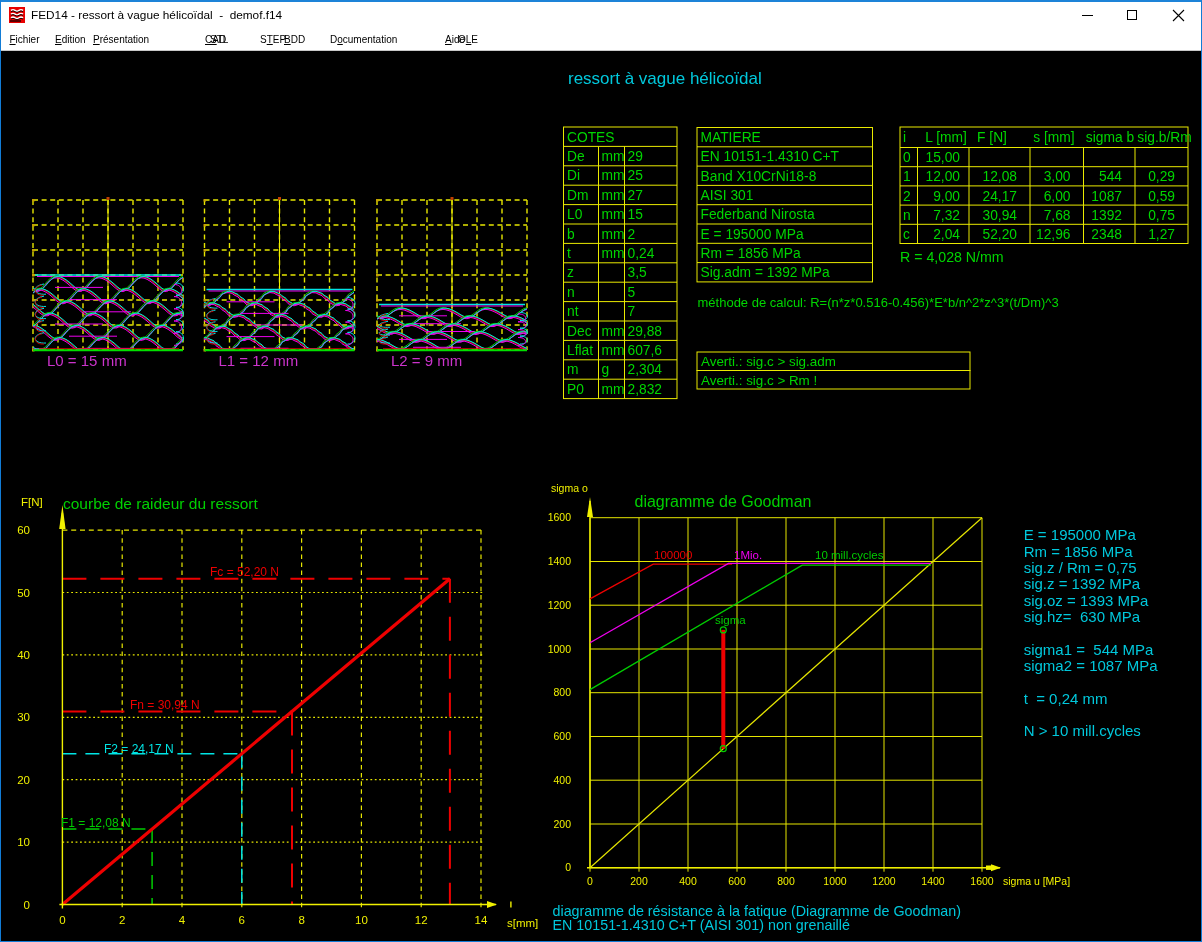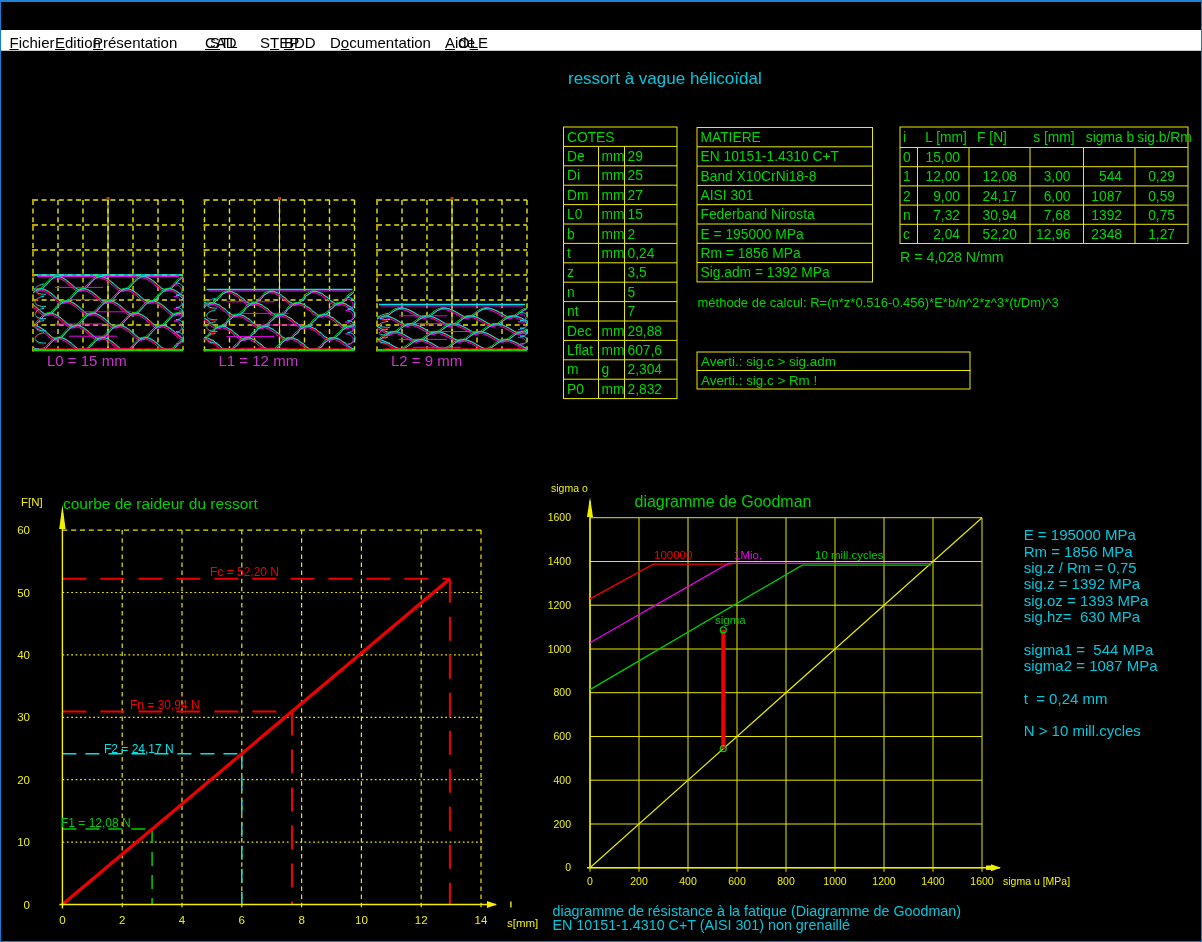--- a/index.html
+++ b/index.html
@@ -3,29 +3,47 @@
 <meta charset="utf-8">
 <style>
 * { margin:0; padding:0; box-sizing:border-box; }
 html,body { width:1202px; height:942px; background:#000; overflow:hidden; }
 #win { position:absolute; left:0; top:0; width:1202px; height:942px; background:#000;
        border:1px solid #127cd6; border-top:2px solid #1d83d8; font-family:"Liberation Sans", sans-serif; }
 #tb { position:absolute; left:0; top:0; width:1200px; height:28px; background:#ffffff; }
 #mb { position:absolute; left:0; top:28px; width:1200px; height:21px; background:#ffffff; border-bottom:1px solid #c8c8c8; }
 .icon { position:absolute; left:8px; top:5px; }
 #title { position:absolute; left:30px; top:6px; font-size:11.8px; color:#000; }
-.mi { position:absolute; top:4px; font-size:15px; color:#000; }
+.mi { position:absolute; top:4px; font-size:10px; color:#000; }
 #minb { position:absolute; left:1081px; top:13px; width:11px; height:1.4px; background:#000; }
 #maxb { position:absolute; left:1126px; top:8px; width:10px; height:10px; border:1.2px solid #000; }
 #closeb { position:absolute; left:1171px; top:7px; width:13px; height:13px; }
 svg.main { position:absolute; left:0; top:0; }
 </style>
 </head>
 <body>
 <div id="win">
+  <div id="tb">
+    <svg class="icon" width="16" height="16" viewBox="0 0 16 16">
+<rect x="0" y="0" width="16" height="16" fill="#e80000"></rect>
+<path d="M2 3.5 q2 -1.5 4 0 t4 0 t4 0" fill="none" stroke="#ffffff" stroke-width="1.6"></path>
+<path d="M2 7.2 q2 -1.5 4 0 t4 0 t4 0" fill="none" stroke="#ffffff" stroke-width="1.6"></path>
+<path d="M2 10.9 q2 -1.5 4 0 t4 0 t4 0" fill="none" stroke="#ffffff" stroke-width="1.6"></path>
+<path d="M2 4.6 q2 -1.5 4 0 t4 0 t4 0" fill="none" stroke="#000000" stroke-width="0.9"></path>
+<path d="M2 8.3 q2 -1.5 4 0 t4 0 t4 0" fill="none" stroke="#000000" stroke-width="0.9"></path>
+<path d="M2 12 q2 -1.5 4 0 t4 0 t4 0" fill="none" stroke="#000000" stroke-width="0.9"></path>
+<path d="M1 14 h11" stroke="#000000" stroke-width="1.2"></path>
+</svg>
+    <span id="title">FED14 - ressort à vague hélicoïdal&nbsp; -&nbsp; demof.f14</span>
+    <div id="minb"></div>
+    <div id="maxb"></div>
+    <svg id="closeb" viewBox="0 0 13 13">
+        <path d="M1 1 L12 12 M12 1 L1 12" stroke="#000" stroke-width="1.1"></path>
+      </svg>
+  </div>
   <div id="mb">
       <span class="mi" style="left:8.5px"><u>F</u>ichier</span>
       <span class="mi" style="left:54px"><u>E</u>dition</span>
       <span class="mi" style="left:92px"><u>P</u>résentation</span>
       <span class="mi" style="left:204px"><u>C</u>AD</span>
       <span class="mi" style="left:209px"><u>S</u>TL</span>
       <span class="mi" style="left:259px">S<u>T</u>EP</span>
       <span class="mi" style="left:283px"><u>B</u>DD</span>
       <span class="mi" style="left:329px">D<u>o</u>cumentation</span>
       <span class="mi" style="left:457px">O<u>L</u>E</span>

